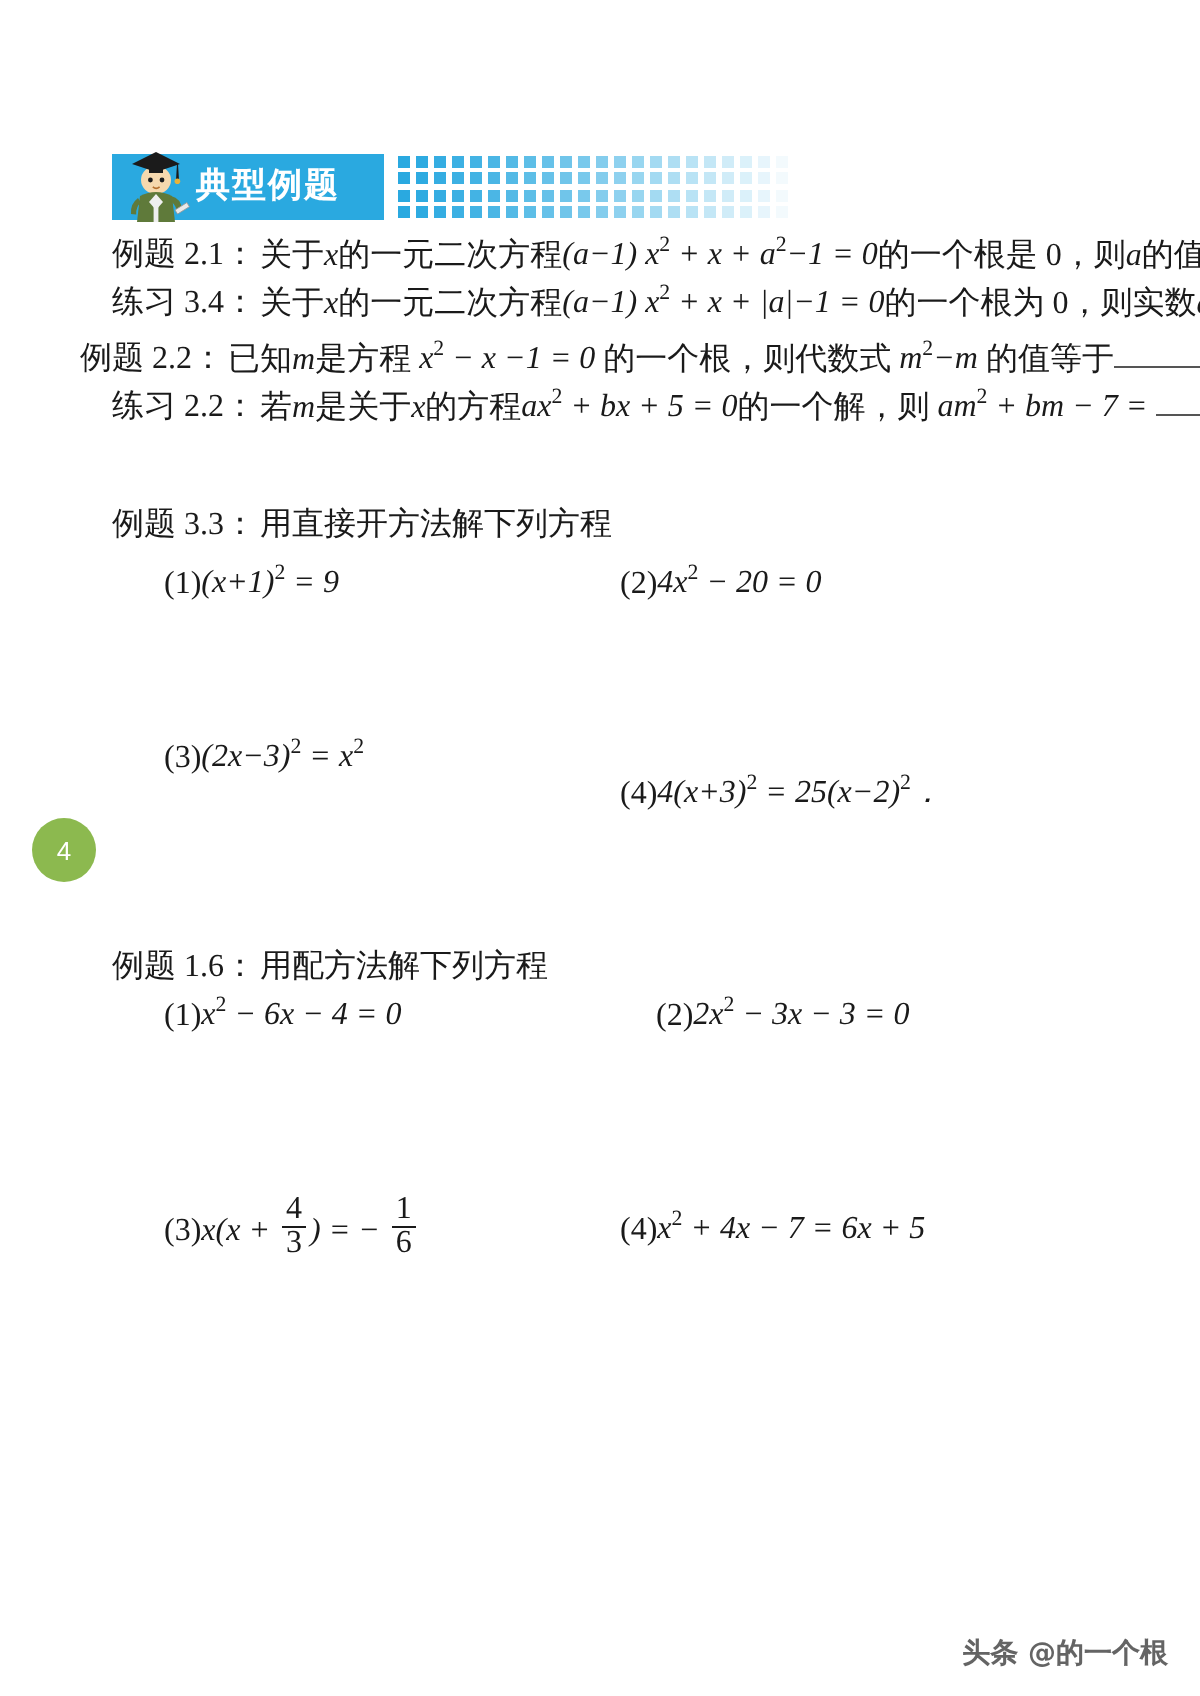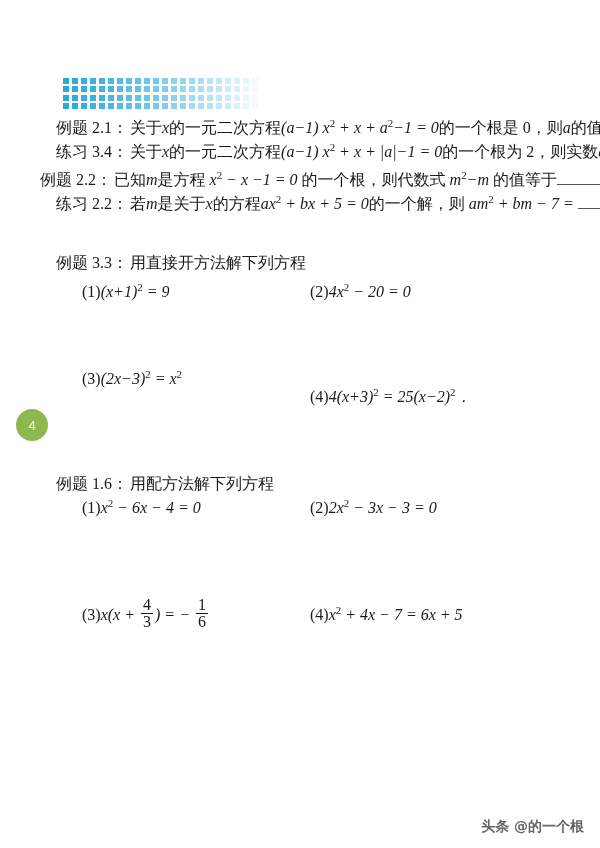--- a/index.html
+++ b/index.html
@@ -140,20 +140,39 @@
     font-weight: bold;
     color: #4a4a4a;
     opacity: 0.85;
     white-space: nowrap;
   }
 </style>
 </head>
 <body>
 
 <div class="banner">
+  <div class="banner-tab">
+    <svg class="mascot" viewBox="0 0 40 42">
+      <ellipse cx="20" cy="19" rx="7.5" ry="7" fill="#f6d9ae"></ellipse>
+      <path d="M8 11 L20 5 L32 11 L20 15 Z" fill="#1b1b1b"></path>
+      <rect x="16.5" y="12.5" width="7" height="3" fill="#1b1b1b"></rect>
+      <path d="M31 11 L31.5 19 L30 19 L30.5 11 Z" fill="#1b1b1b"></path>
+      <circle cx="30.7" cy="19.6" r="1.4" fill="#e8b33a"></circle>
+      <circle cx="17.2" cy="19" r="1.2" fill="#1b1b1b"></circle>
+      <circle cx="23" cy="19" r="1.2" fill="#1b1b1b"></circle>
+      <path d="M18.4 22.4 q1.7 1.5 3.4 0" stroke="#b5702f" stroke-width="0.8" fill="none"></path>
+      <path d="M12 27 q8 -4 16 0 l1.5 13 h-19 Z" fill="#5f7a3a"></path>
+      <path d="M20 26 l-3.5 4 3.5 4 3.5 -4 Z" fill="#efefef"></path>
+      <rect x="18.8" y="30" width="2.4" height="10" fill="#efefef"></rect>
+      <path d="M27.5 27 q5 1 5.5 7 l-2.6 0.6 q-0.7 -4.2 -3.9 -5.2 Z" fill="#5f7a3a"></path>
+      <rect x="29.5" y="32" width="7" height="2.4" transform="rotate(-32 33 33)" fill="#e9e9e9" stroke="#9a9a9a" stroke-width="0.4"></rect>
+      <path d="M11 28 q-4 3 -3.5 8 l2.6 0.2 q-0.2 -4 2.4 -5.8 Z" fill="#5f7a3a"></path>
+    </svg>
+    <span class="banner-title">典型例题</span>
+  </div>
   <div class="banner-dots">
       <div class="dot-row">
         <span class="dot" style="background: rgb(42, 169, 224);"></span>
         <span class="dot" style="background: rgb(46, 171, 225);"></span>
         <span class="dot" style="background: rgb(53, 173, 226);"></span>
         <span class="dot" style="background: rgb(60, 176, 227);"></span>
         <span class="dot" style="background: rgb(67, 179, 228);"></span>
         <span class="dot" style="background: rgb(75, 182, 229);"></span>
         <span class="dot" style="background: rgb(84, 186, 230);"></span>
         <span class="dot" style="background: rgb(93, 190, 231);"></span>
@@ -251,21 +270,21 @@
     </div>
 </div>
 
 <div class="page-badge">4</div>
 
 <div class="line" style="left:56px; top:117px;">
   <span class="prob-label">例题 2.1：</span><span>关于</span><span class="eq">x</span><span>的一元二次方程</span><span class="eq">(<span class="eq">a</span>−1) <span class="eq">x</span><sup>2</sup> + <span class="eq">x</span> + <span class="eq">a</span><sup>2</sup>−1 = 0</span><span>的一个根是 0，则</span><span class="eq">a</span><span>的值为</span><span class="blank blank-w1"></span><span>．</span>
 </div>
 
 <div class="line" style="left:56px; top:141px;">
-  <span class="prob-label">练习 3.4：</span><span>关于</span><span class="eq">x</span><span>的一元二次方程</span><span class="eq">(<span class="eq">a</span>−1) <span class="eq">x</span><sup>2</sup> + <span class="eq">x</span> + |<span class="eq">a</span>|−1 = 0</span><span>的一个根为 2，则实数</span><span class="eq">a</span><span>的值为</span><span class="blank blank-w2"></span><span>．</span>
+  <span class="prob-label">练习 3.4：</span><span>关于</span><span class="eq">x</span><span>的一元二次方程</span><span class="eq">(<span class="eq">a</span>−1) <span class="eq">x</span><sup>2</sup> + <span class="eq">x</span> + |<span class="eq">a</span>|−1 = 0</span><span>的一个根为 0，则实数</span><span class="eq">a</span><span>的值为</span><span class="blank blank-w2"></span><span>．</span>
 </div>
 
 <div class="line" style="left:40px; top:169px;text-align:center;">
   <span class="prob-label">例题 2.2：</span><span>已知</span><span class="eq">m</span><span>是方程</span><span class="eq"> <span class="eq">x</span><sup>2</sup> − <span class="eq">x</span> −1 = 0 </span><span>的一个根，则代数式</span><span class="eq"> <span class="eq">m</span><sup>2</sup>−<span class="eq">m</span> </span><span>的值等于</span><span class="blank blank-w2"></span><span>．</span>
 </div>
 
 <div class="line" style="left:56px; top:193px;">
   <span class="prob-label">练习 2.2：</span><span>若</span><span class="eq">m</span><span>是关于</span><span class="eq">x</span><span>的方程</span><span class="eq"><span class="eq">ax</span><sup>2</sup> + <span class="eq">bx</span> + 5 = 0</span><span>的一个解，则</span><span class="eq"> <span class="eq">am</span><sup>2</sup> + <span class="eq">bm</span> − 7 = </span><span class="blank blank-w3"></span><span>．</span>
 </div>
 
@@ -287,21 +306,21 @@
   <span>(4)</span><span class="eq">4(<span class="eq">x</span>+3)<sup>2</sup> = 25(<span class="eq">x</span>−2)<sup>2</sup>．</span>
 </div>
 
 <div class="line" style="left:56px; top:475px;">
   <span class="prob-label">例题 1.6：</span><span>用配方法解下列方程</span>
 </div>
 
 <div class="line" style="left:82px; top:497px;">
   <span>(1)</span><span class="eq"><span class="eq">x</span><sup>2</sup> − 6<span class="eq">x</span> − 4 = 0</span>
 </div>
-<div class="line" style="left:310px; top:497px;">
+<div class="line" style="left:328px; top:497px;">
   <span>(2)</span><span class="eq">2<span class="eq">x</span><sup>2</sup> − 3<span class="eq">x</span> − 3 = 0</span>
 </div>
 
 <div class="line" style="left:82px; top:599px;">
   <span>(3)</span><span class="eq"><span class="eq">x</span>(<span class="eq">x</span> + <span class="frac"><span class="num up">4</span><span class="den up">3</span></span>) = − <span class="frac"><span class="num up">1</span><span class="den up">6</span></span></span>
 </div>
 <div class="line" style="left:310px; top:604px;">
   <span>(4)</span><span class="eq"><span class="eq">x</span><sup>2</sup> + 4<span class="eq">x</span> − 7 = 6<span class="eq">x</span> + 5</span>
 </div>
 

